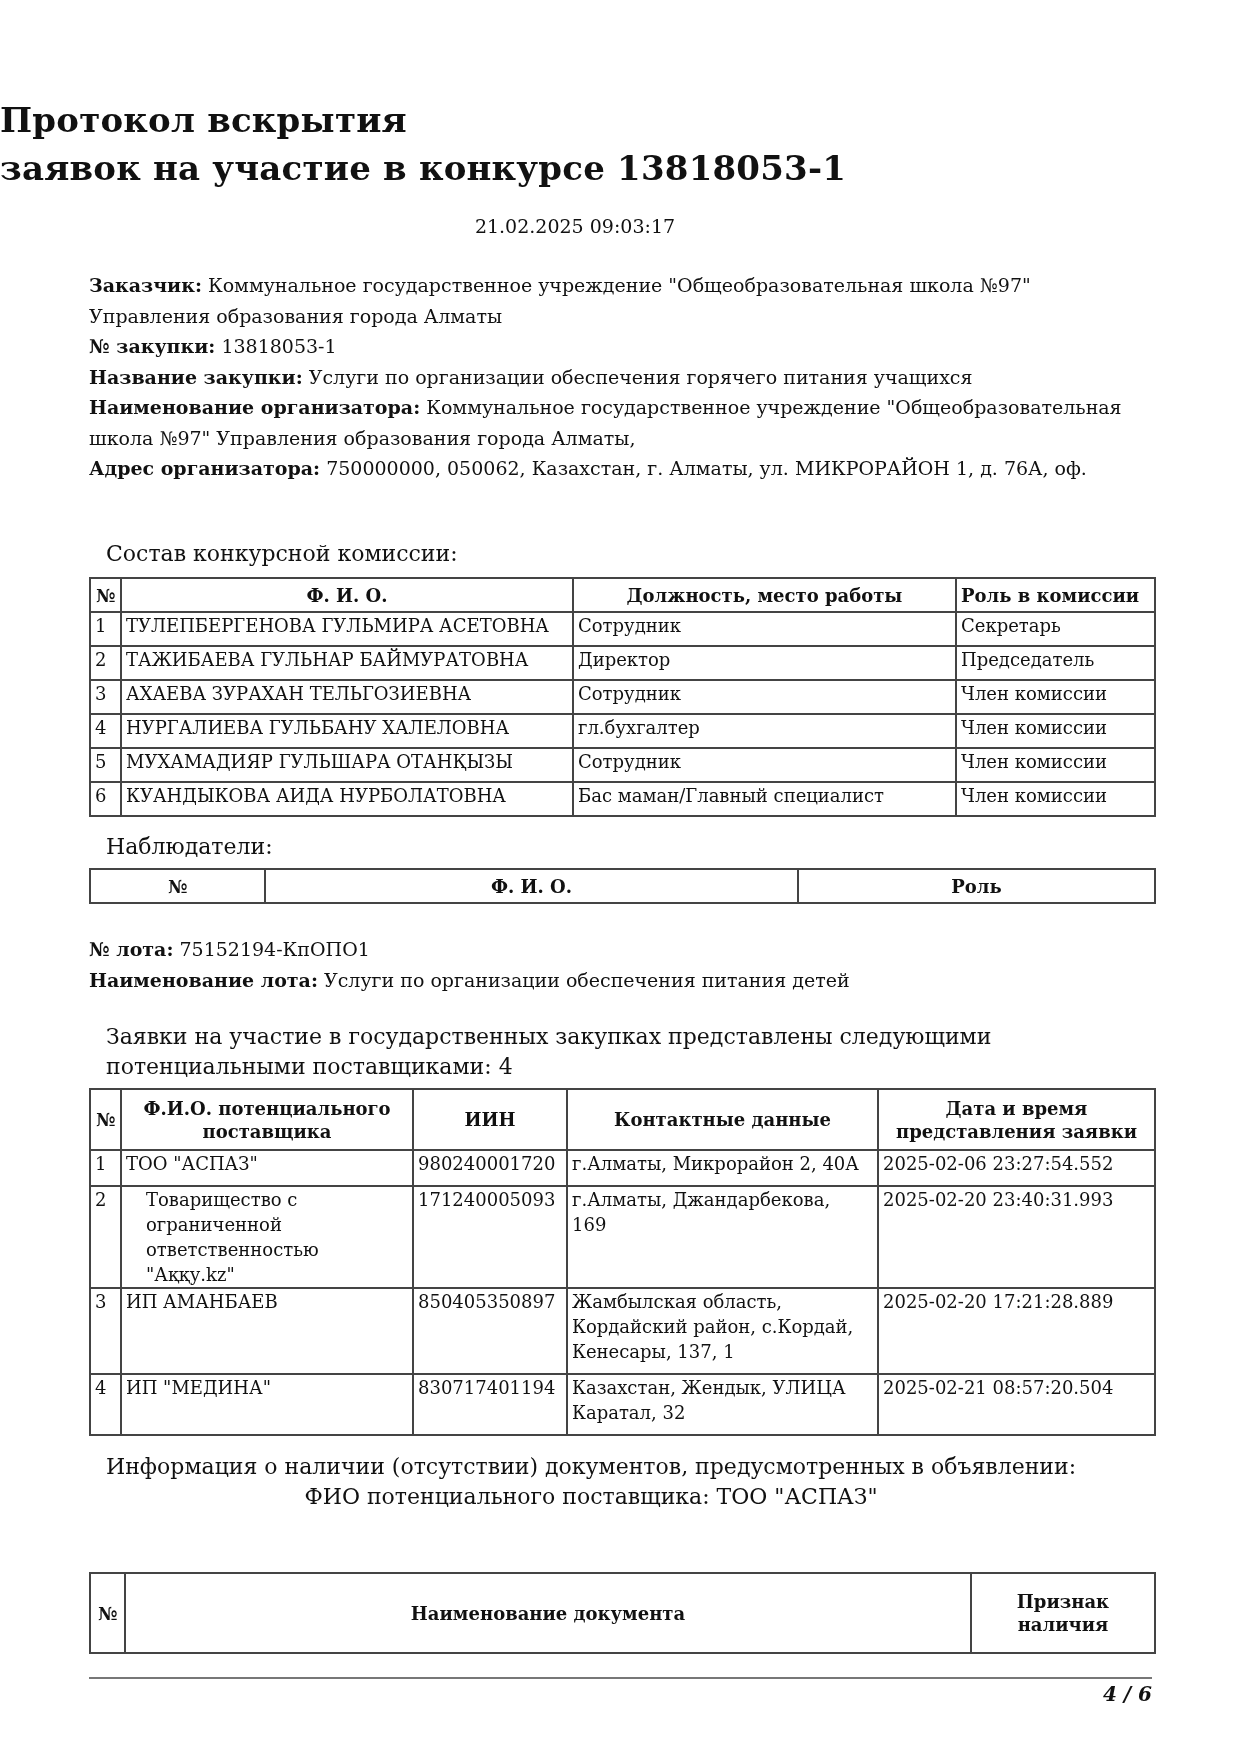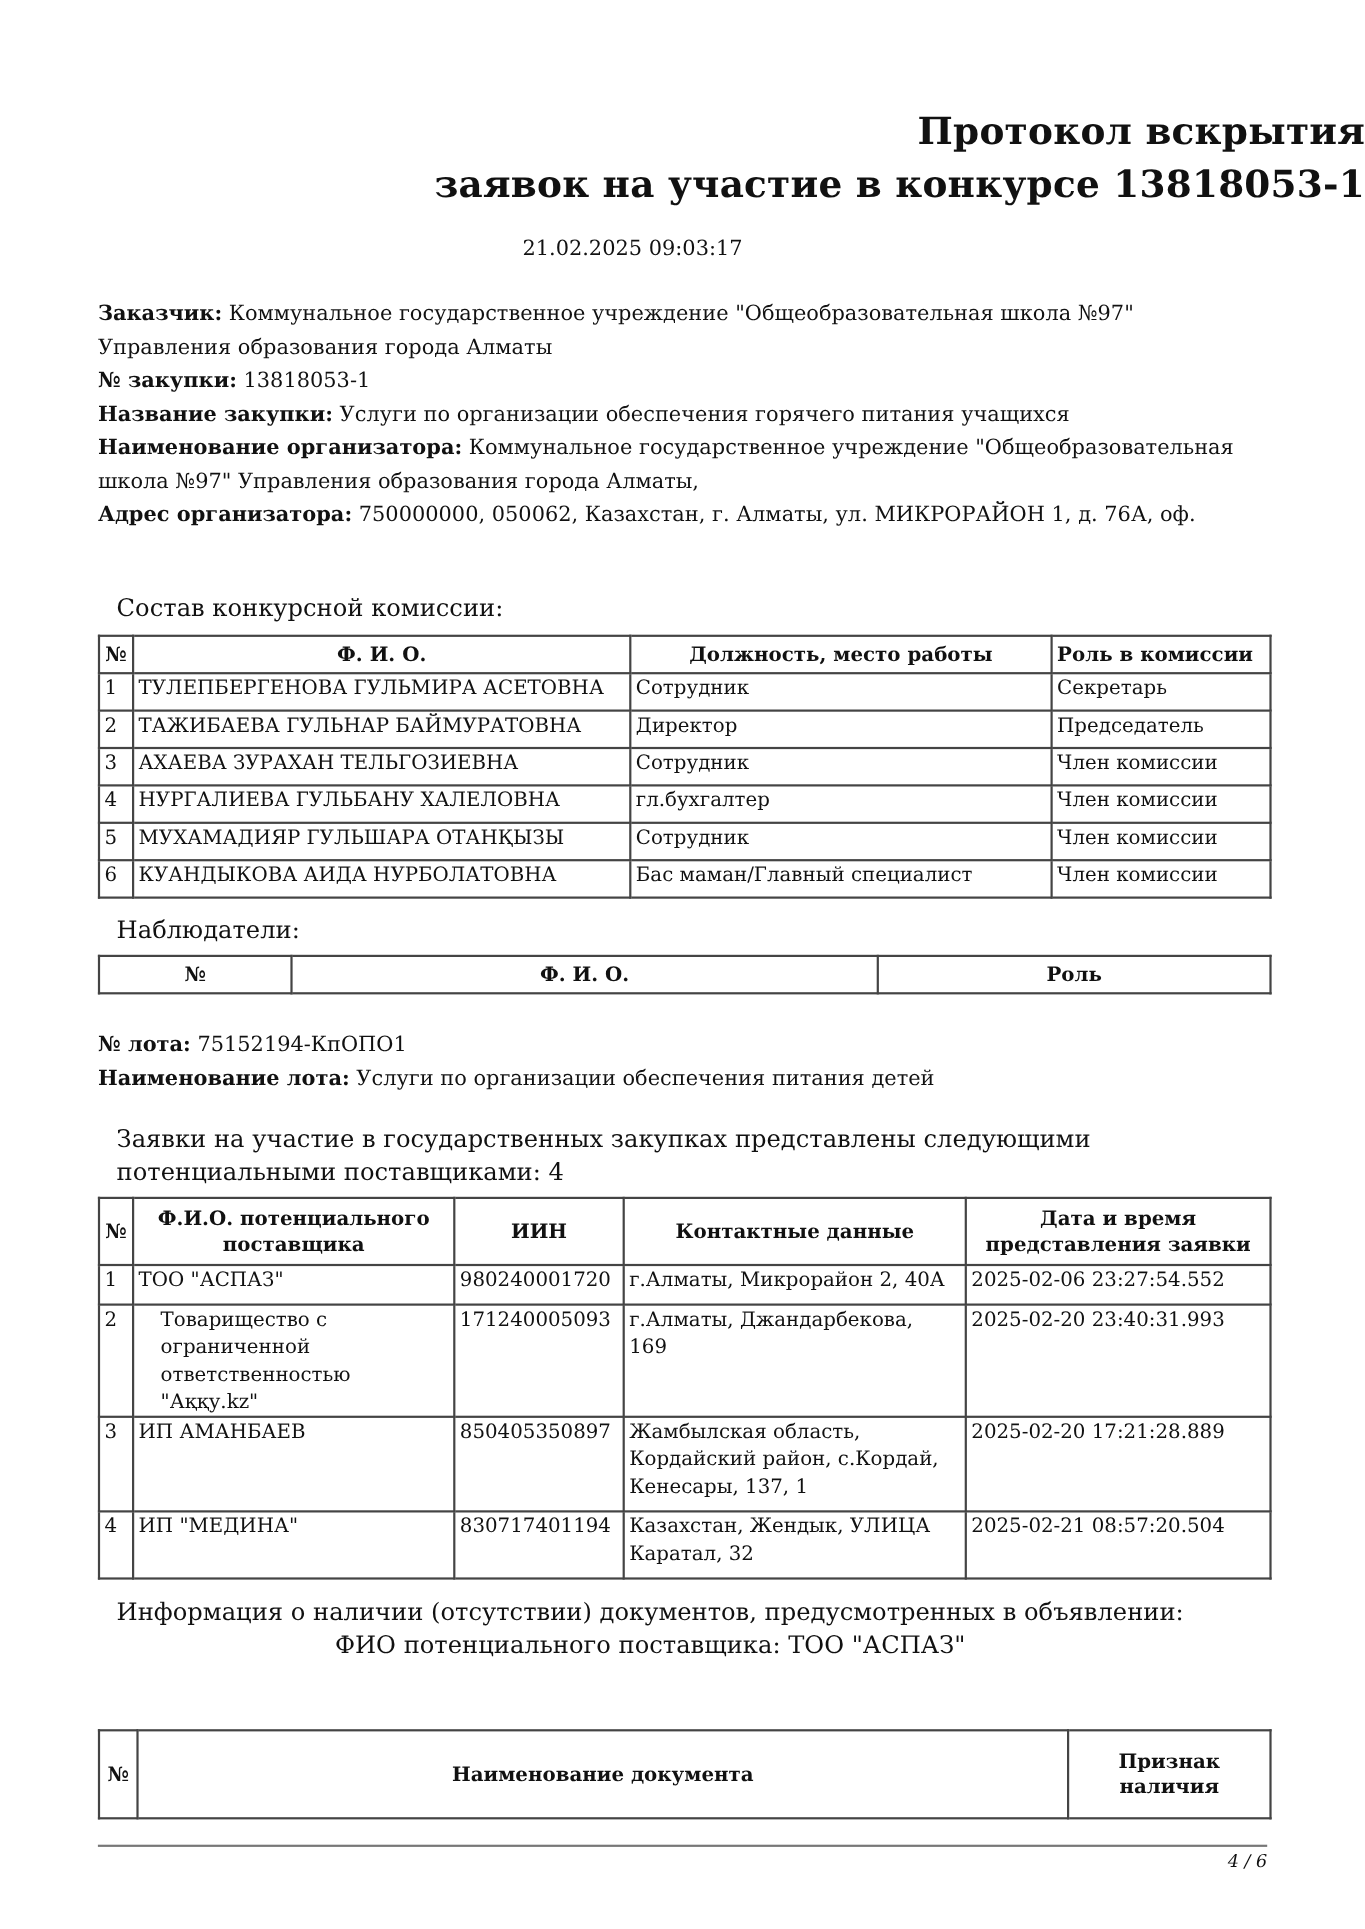--- a/index.html
+++ b/index.html
@@ -4,21 +4,21 @@
 <style>
   html, body { margin: 0; padding: 0; background: #ffffff; }
   body {
     width: 1241px; height: 1754px; position: relative; overflow: hidden;
     font-family: "DejaVu Serif", "Liberation Serif", serif;
     color: #111;
   }
   .page { position: absolute; left: 0; top: 0; width: 1241px; height: 1754px; }
   .title {
     position: absolute; left: 0; width: 1241px; top: 96px;
-    text-align: right; font-weight: bold; font-size: 34px; line-height: 48px;
+    text-align: left; font-weight: bold; font-size: 34px; line-height: 48px;
     letter-spacing: 0.2px;
   }
   .date {
     position: absolute; left: 0; width: 1150px; top: 212px;
     text-align: center; font-size: 19px; line-height: 28px;
   }
   .info {
     position: absolute; left: 89px; top: 270px; width: 1065px;
     font-size: 19px; line-height: 30.5px;
   }
@@ -38,22 +38,22 @@
   table.grid td.wrap, table.grid th.wrap { white-space: normal; }
   .comm td, .comm th { height: 32px; vertical-align: middle; }
   .comm th.left { text-align: left; }
   .apps td { padding-top: 3px; padding-bottom: 3px; }
   .apps th { line-height: 23px; padding-top: 4px; padding-bottom: 4px; }
   .footer-line {
     position: absolute; left: 89px; top: 1677px; width: 1063px; height: 0;
     border-top: 2px solid #777;
   }
   .page-num {
-    position: absolute; right: 89px; top: 1682px; font-size: 16px;
-    font-weight: normal; font-style: italic;
+    position: absolute; right: 89px; top: 1682px; font-size: 20px;
+    font-weight: bold; font-style: italic;
   }
 </style>
 </head>
 <body>
 
 <div class="page">
 
   <div class="title">
     <div>Протокол вскрытия</div>
     <div>заявок на участие в конкурсе 13818053-1</div>

